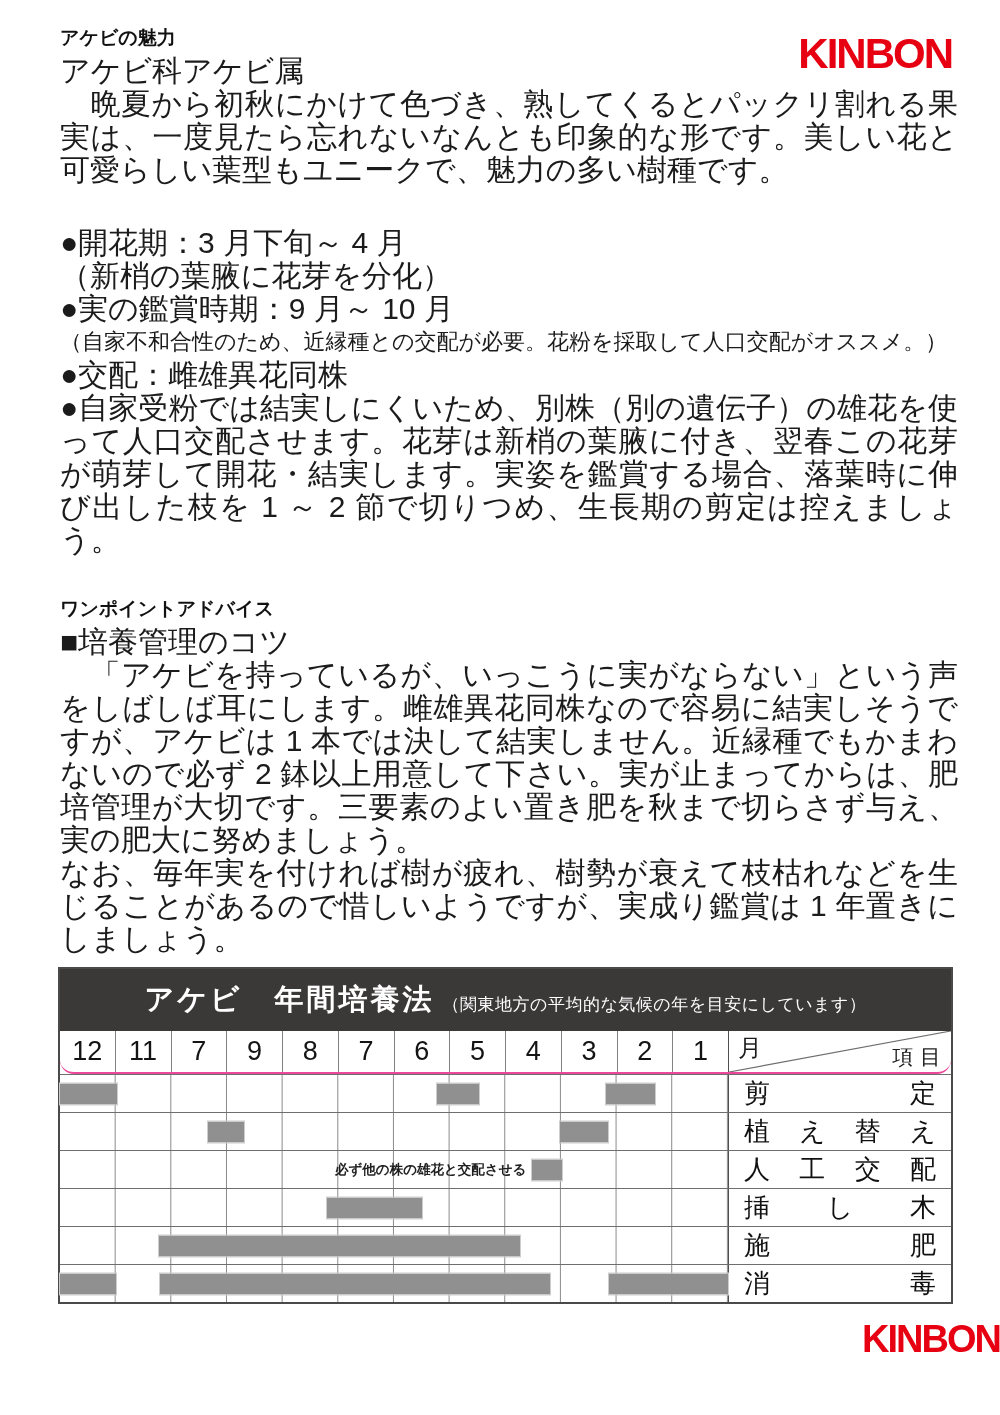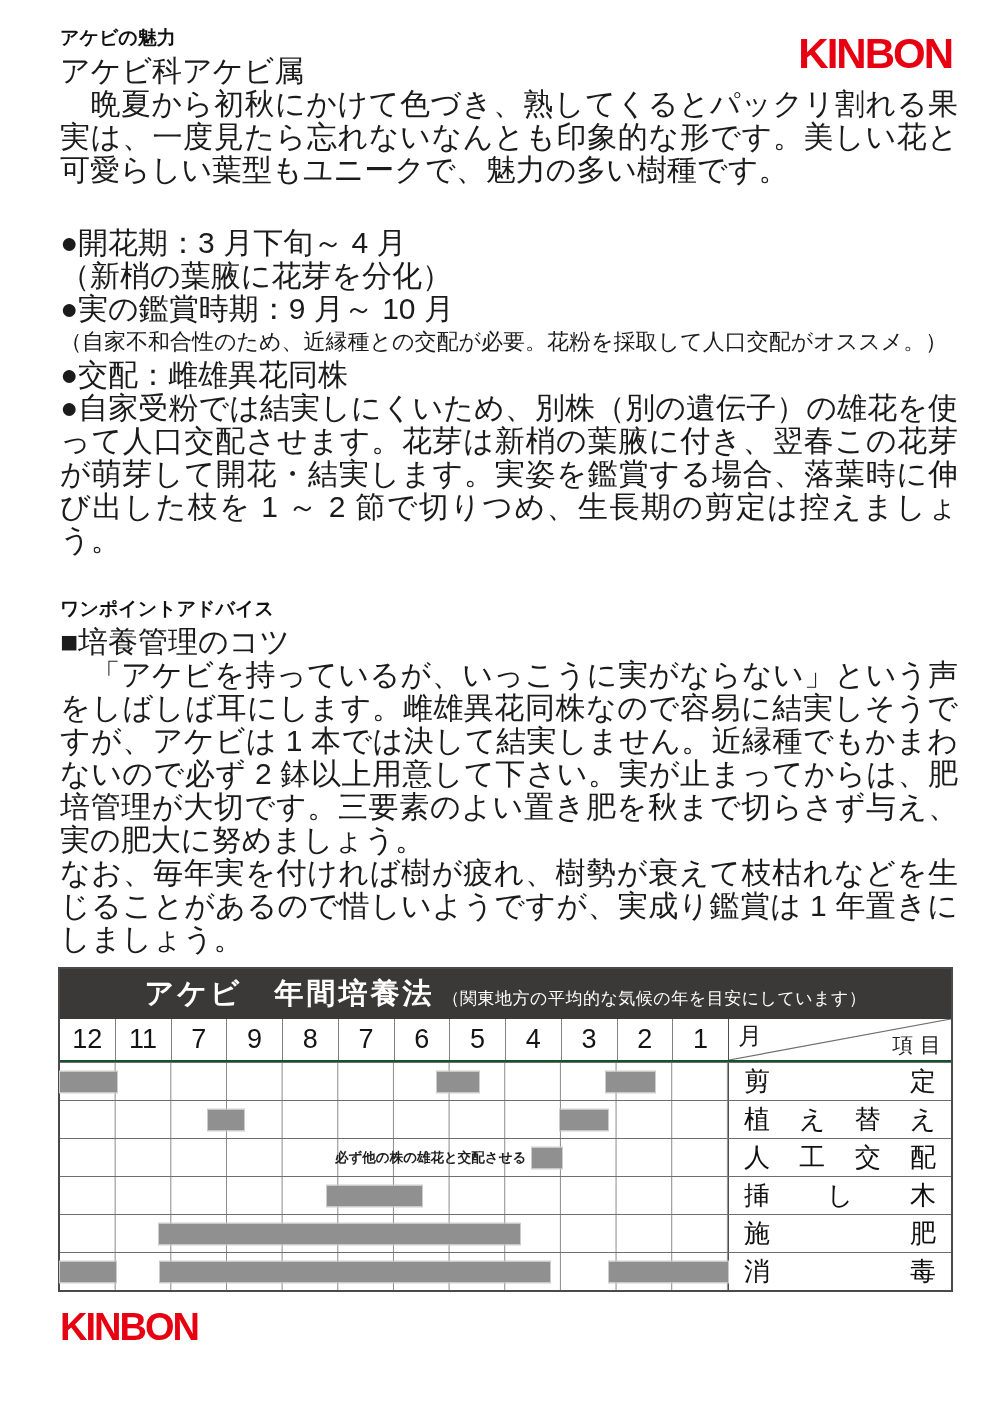--- a/index.html
+++ b/index.html
@@ -1,21 +1,21 @@
 <!DOCTYPE html>
 <html lang="ja"><head>
 <meta charset="utf-8">
 <style>
   * { margin:0; padding:0; box-sizing:border-box; }
   html,body { background:#ffffff; }
   .page {
     width:1000px; height:1415px; background:#ffffff; position:relative; overflow:hidden;
     font-family:"Liberation Sans","DejaVu Sans",sans-serif; color:#1b1b1b;
   }
-  .brand { color:#e60012; font-weight:800; letter-spacing:-2px; font-family:"Liberation Sans",sans-serif; }
+  .brand { color:#e60012; font-weight:800; letter-spacing:-2px; font-family:"Liberation Sans",sans-serif;text-align:right; }
   .brand-top { position:absolute; top:30px; right:48px; font-size:42px; }
   .brand-bottom { margin:14px 0 0 60px; font-size:38px; }
   .banner {
     margin:92px 53px 0 55px; height:84px; width:892px;
     background:linear-gradient(90deg,#58a266 0%,#7cb292 22%,#a3c8c4 42%,#cfe1e8 62%,#e9f1f5 80%,#fcfdfe 100%);
     display:flex; align-items:center;
   }
   .banner h1 {
     font-family:"DejaVu Serif","Liberation Serif",serif; font-weight:600;
     font-size:57px; color:#0d0d0d; padding-left:22px; letter-spacing:1px; line-height:1;
@@ -23,26 +23,26 @@
   .content { margin:21px 40px 0 60px; width:898px; }
   .txt { font-size:30px; line-height:33px; text-align:justify; color:#1b1b1b; }
   .hd { font-size:19px; font-weight:bold; line-height:33px; color:#111; }
   .facts { margin-top:40px; }
   .advice { margin-top:36px; }
   .fit { font-size:22px; }
 
   
   .cal { width:895px; margin:12px 0 0 58px; border:2px solid #4a4a4a; background:#fff; }
   .cal-header {
-    background:#3b3838; color:#fff; height:50px;
+    background:#3b3838; color:#fff; height:62px;
     display:flex; align-items:center; justify-content:center; gap:8px;
   }
   .cal-title { font-family:"DejaVu Serif","Liberation Serif",serif; font-weight:bold; font-size:29px; letter-spacing:3px; }
   .cal-subtitle { font-size:17px; letter-spacing:0.5px; padding-top:8px; }
-  .cal-head-row { display:flex; height:43px; border-bottom:2px solid #14532d; }
+  .cal-head-row { display:flex; height:43px; border-bottom:2px solid #ec4899;border-radius:14px; }
   .cal-months-head { flex:1; display:flex; }
   .cal-m {
     flex:1; border-right:1px solid #828282; display:flex; align-items:center; justify-content:center;
     font-size:27px; color:#141414;
   }
   .cal-m:last-child { border-right:none; }
   .cal-corner { width:223px; position:relative; border-left:1px solid #4f4f4f; }
   .cal-corner svg { position:absolute; inset:0; width:100%; height:100%; }
   .corner-month { position:absolute; top:1px; left:9px; font-size:24px; font-family:"DejaVu Serif","Liberation Serif",serif; }
   .corner-item { position:absolute; bottom:1px; right:10px; font-size:21px; font-family:"DejaVu Serif","Liberation Serif",serif; }

